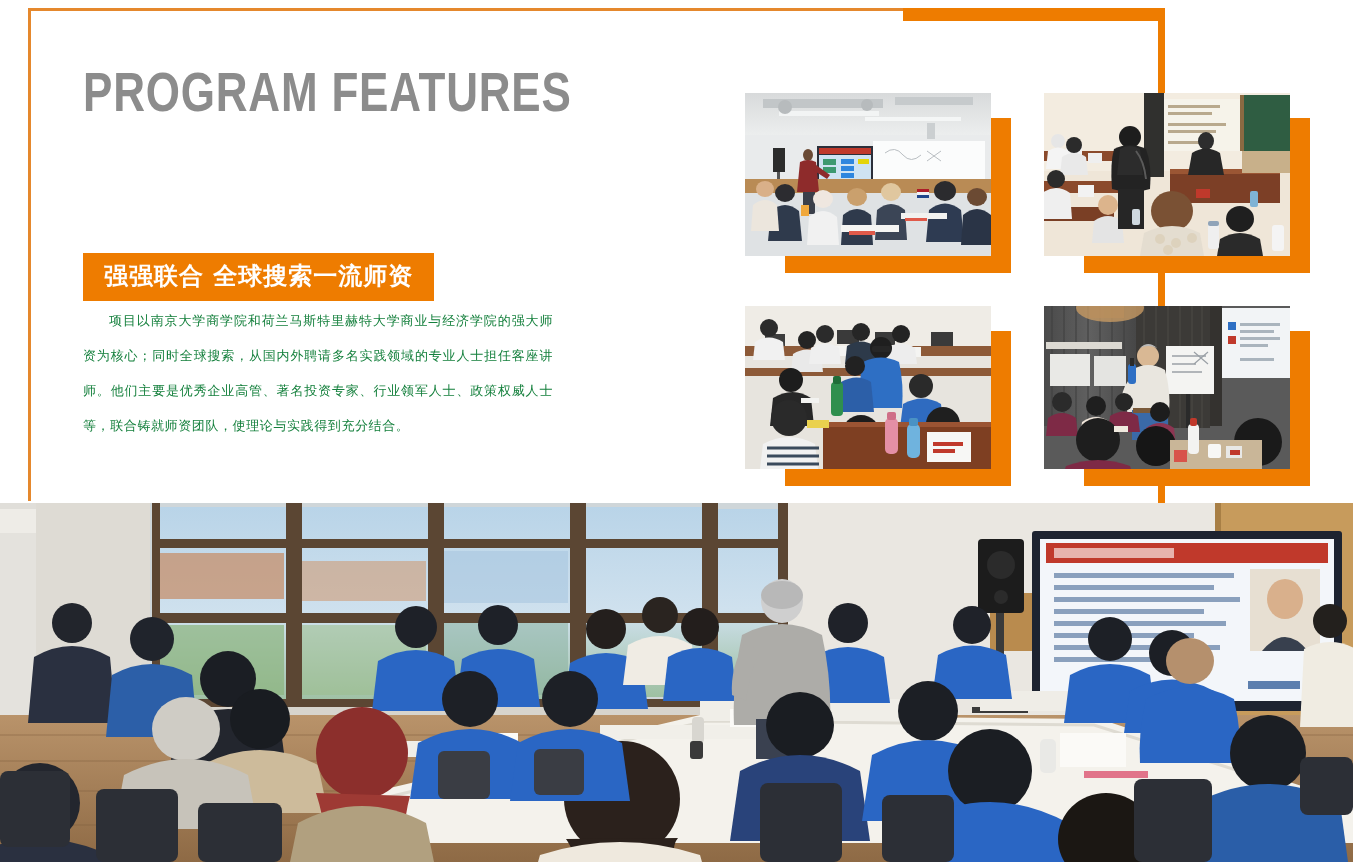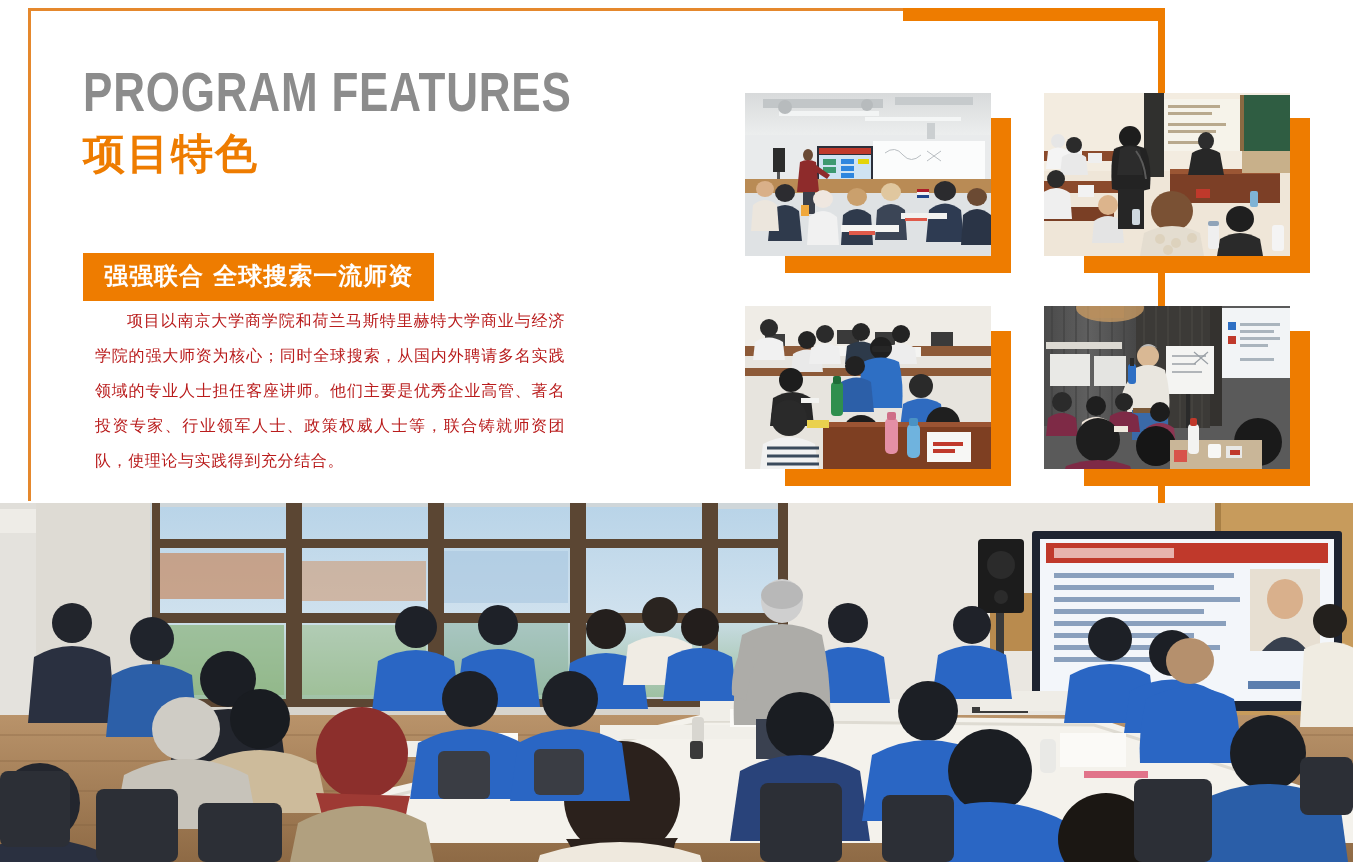--- a/index.html
+++ b/index.html
@@ -32,24 +32,23 @@
     position:absolute;left:83px;top:216px;
     background:#ee7c00;color:#ffffff;
     padding:9px 21px 11px 21px;
     font-size:24px;line-height:28px;font-weight:700;letter-spacing:1px;
     white-space:nowrap;
     font-family:"DejaVu Sans","Liberation Sans",sans-serif;
     margin-top:37px;
   }
   .body-copy{
     position:absolute;left:83px;top:303px;width:470px;
-    font-size:16px;line-height:35px;color:#b91c1c;text-align:justify;
+    font-size:13px;line-height:35px;color:#15803d;text-align:justify;
     text-indent:2em;letter-spacing:.6px;
     font-family:"DejaVu Sans","Liberation Sans",sans-serif;
-    margin-left:12px;
   }
 
   
   .shot{position:absolute;}
   .shot .block{position:absolute;background:#ee7c00;}
   .shot .photo{position:absolute;left:0;top:0;overflow:hidden;}
   .shot .photo svg{display:block;}
 
   
   .hero{position:absolute;left:0;top:503px;width:1353px;height:359px;overflow:hidden;}
@@ -59,21 +58,20 @@
 <body>
 
 <div class="page">
 
   <div class="frame-top"></div>
   <div class="frame-left"></div>
   <div class="bar-topright"></div>
   <div class="line-vert"></div>
 
   <div class="headline-en">PROGRAM FEATURES</div>
-  <div class="headline-cn">项目特色</div>
   <div class="tag">强强联合 全球搜索一流师资</div>
   <div class="body-copy">项目以南京大学商学院和荷兰马斯特里赫特大学商业与经济学院的强大师资为核心；同时全球搜索，从国内外聘请多名实践领域的专业人士担任客座讲师。他们主要是优秀企业高管、著名投资专家、行业领军人士、政策权威人士等，联合铸就师资团队，使理论与实践得到充分结合。</div>
 
   <div class="shot" style="left:745px;top:93px;width:266px;height:180px;">
     <div class="block" style="left:40px;top:25px;width:226px;height:155px;"></div>
     <div class="photo" style="width:246px;height:163px;">
       <svg width="246" height="163" viewBox="0 0 246 163">
         <defs>
           <linearGradient id="p1ceil" x1="0" y1="0" x2="0" y2="1">
             <stop offset="0" stop-color="#d8dadb"></stop>

